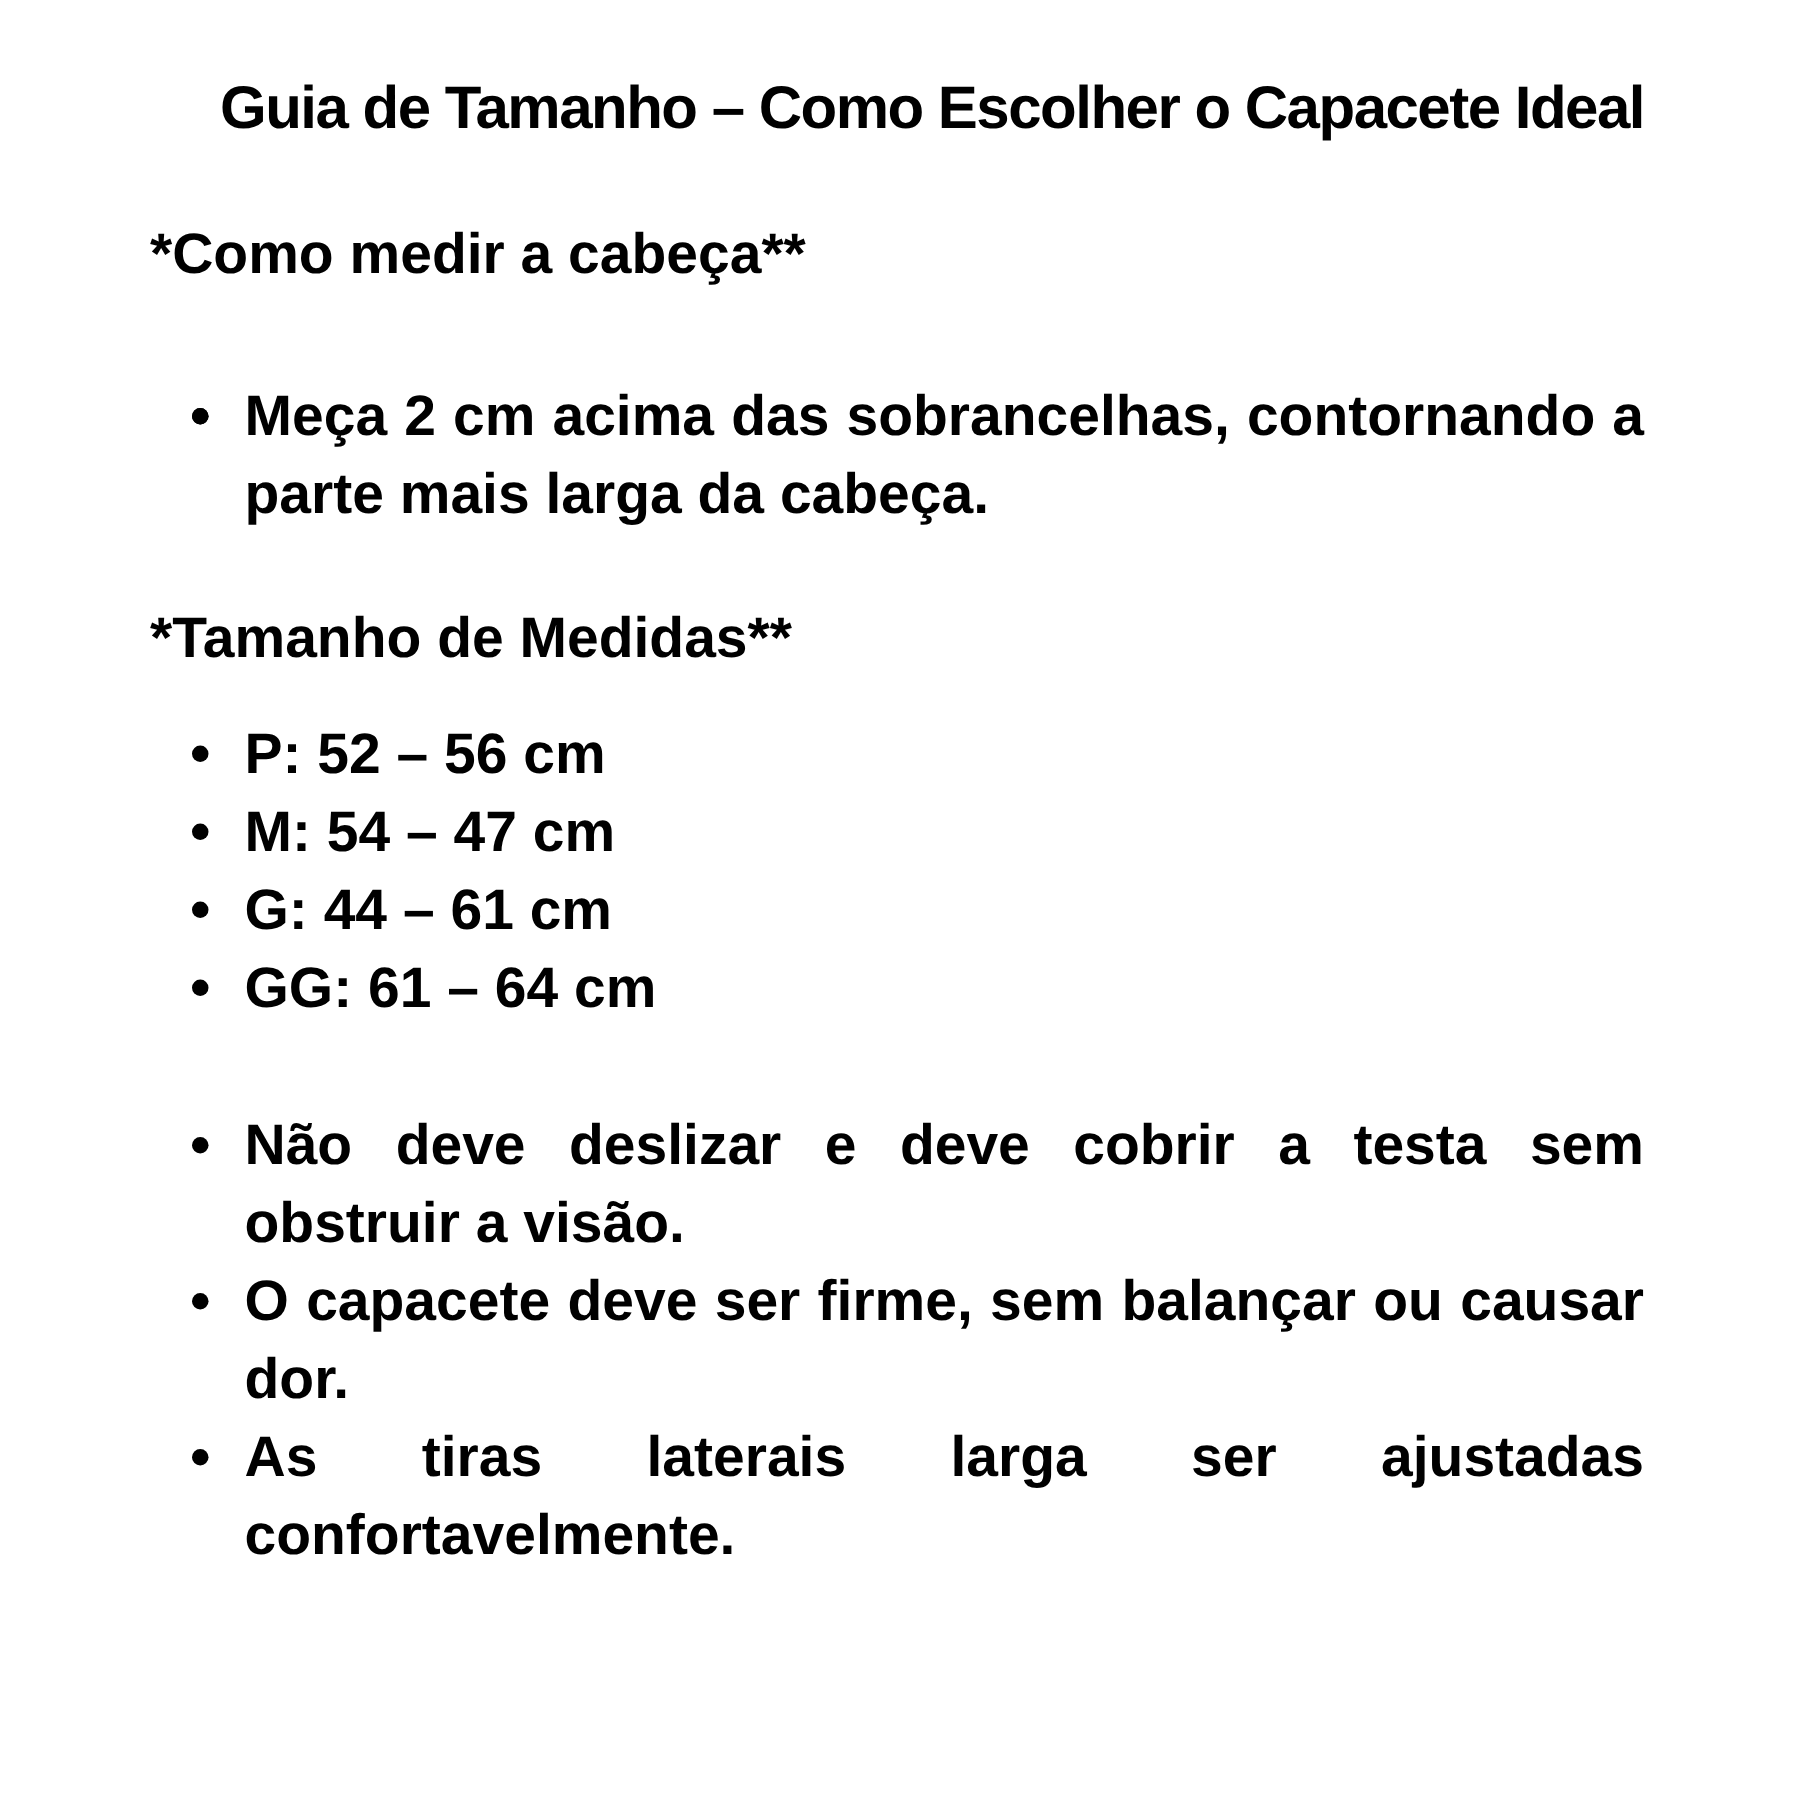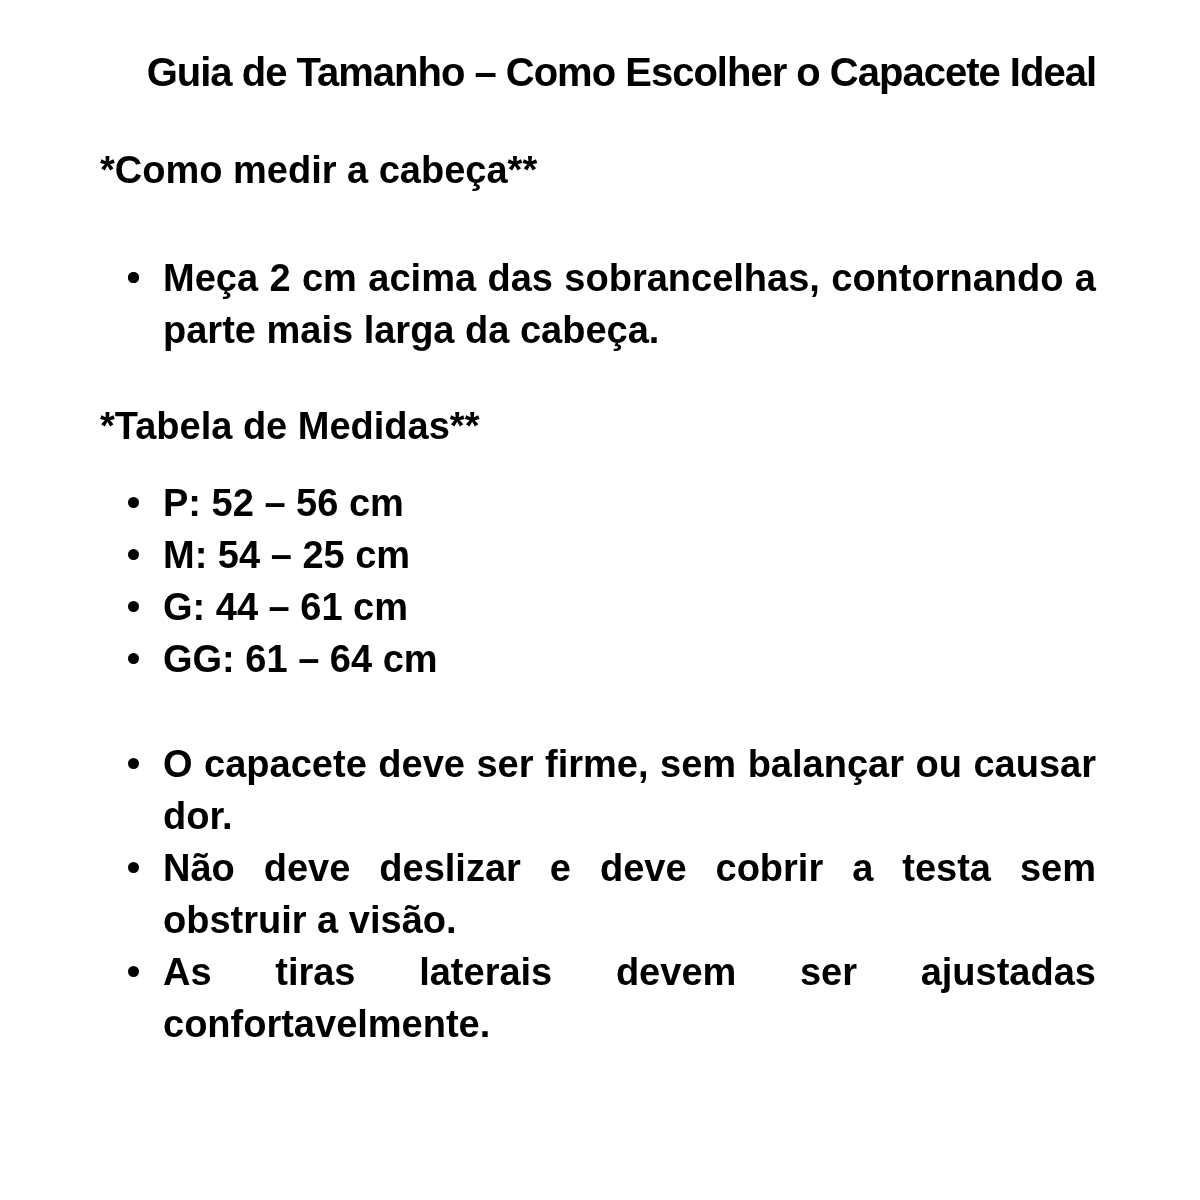--- a/index.html
+++ b/index.html
@@ -72,49 +72,49 @@
   <ul class="bullets measure-list">
     <li>
       <span class="dot"></span>
     </li>
     <li>
       <span class="dot"></span>
       <span>Meça 2 cm acima das sobrancelhas, contornando a parte mais larga da cabeça.</span>
     </li>
   </ul>
 
-  <h2 class="section-heading sizes-heading">*Tabela de Medidas**</h2>
+  <h2 class="section-heading sizes-heading">*Tamanho de Medidas**</h2>
 
   <ul class="bullets sizes-list">
     <li>
       <span class="dot"></span>
       <span>P: 52 – 56 cm</span>
     </li>
     <li>
       <span class="dot"></span>
-      <span>M: 54 – 25 cm</span>
+      <span>M: 54 – 47 cm</span>
     </li>
     <li>
       <span class="dot"></span>
       <span>G: 44 – 61 cm</span>
     </li>
     <li>
       <span class="dot"></span>
       <span>GG: 61 – 64 cm</span>
     </li>
   </ul>
 
   <ul class="bullets fit-list">
     <li>
       <span class="dot"></span>
+      <span>Não deve deslizar e deve cobrir a testa sem obstruir a visão.</span>
+    </li>
+    <li>
+      <span class="dot"></span>
       <span>O capacete deve ser firme, sem balançar ou causar dor.</span>
     </li>
     <li>
       <span class="dot"></span>
-      <span>Não deve deslizar e deve cobrir a testa sem obstruir a visão.</span>
-    </li>
-    <li>
-      <span class="dot"></span>
-      <span>As tiras laterais devem ser ajustadas confortavelmente.</span>
+      <span>As tiras laterais larga ser ajustadas confortavelmente.</span>
     </li>
   </ul>
 
 </div>
 
 </body></html>

